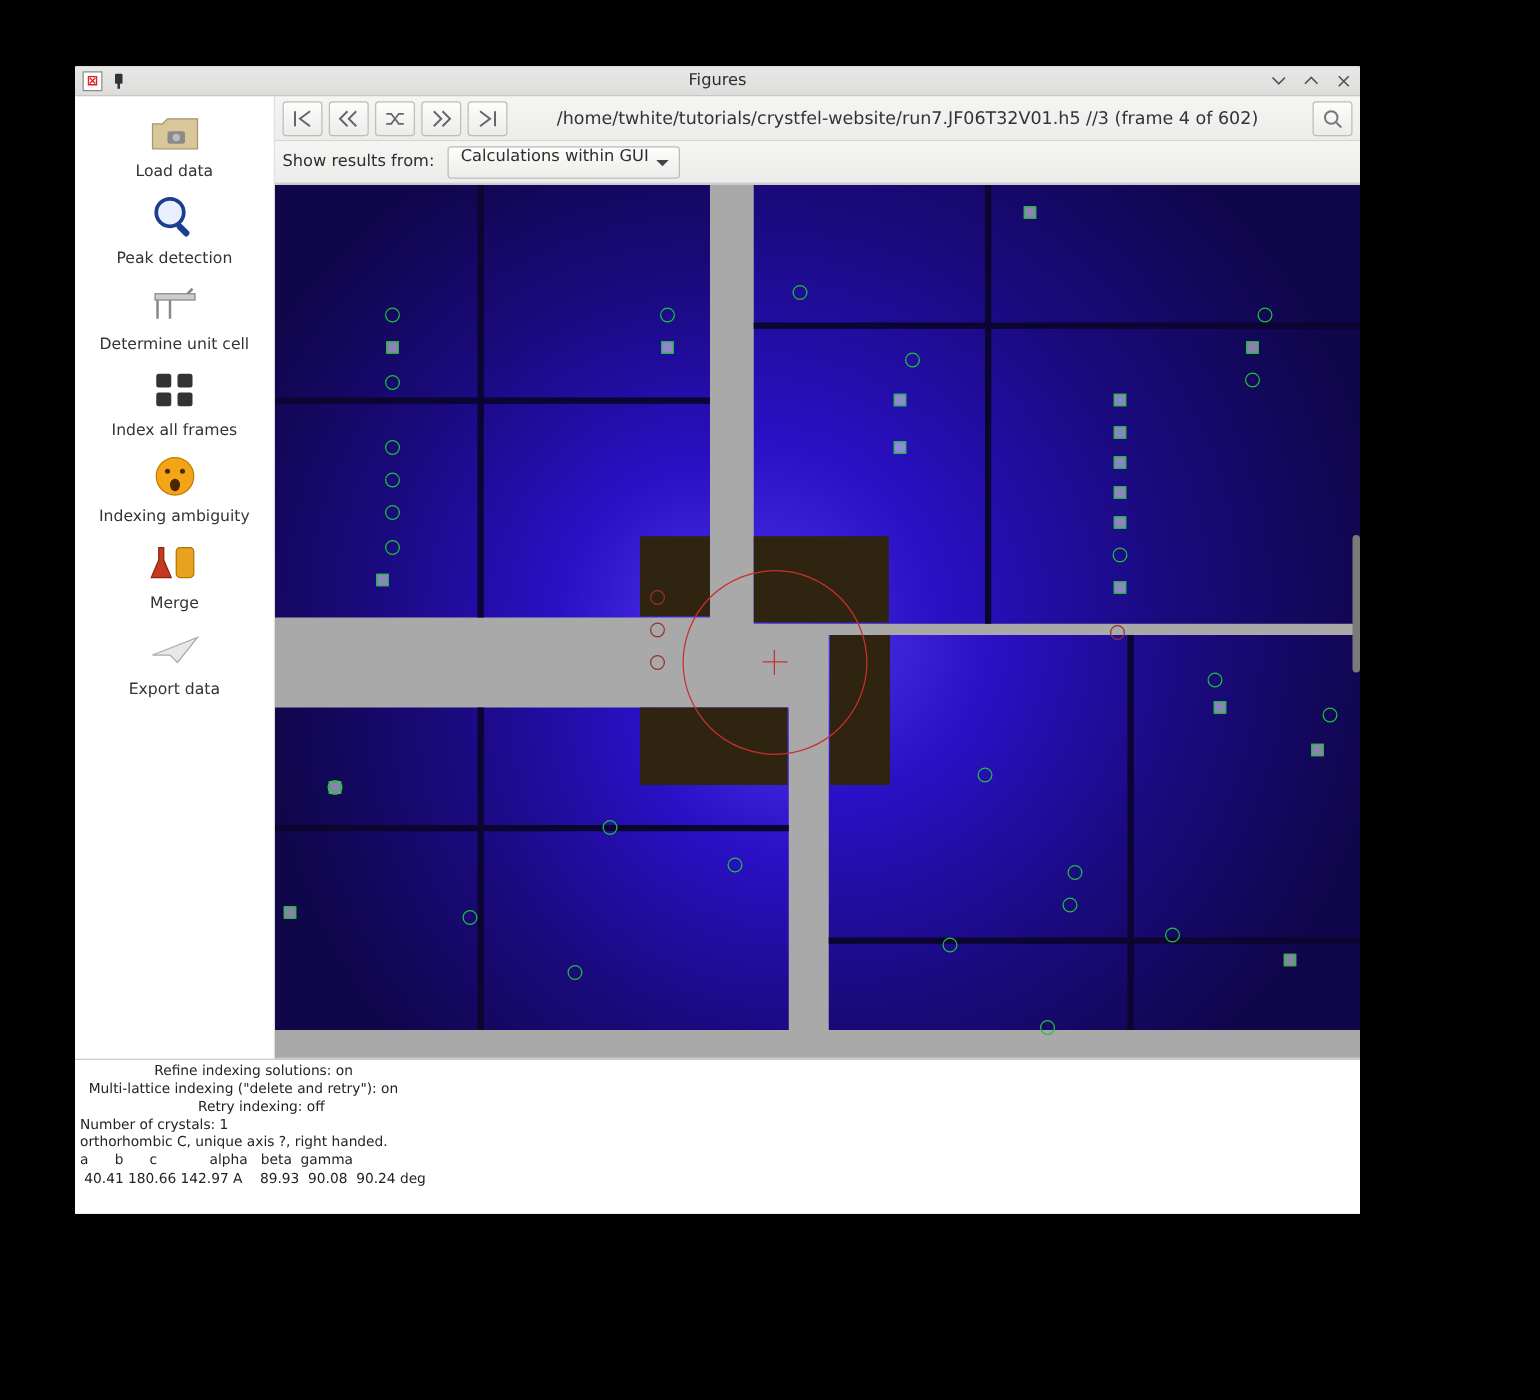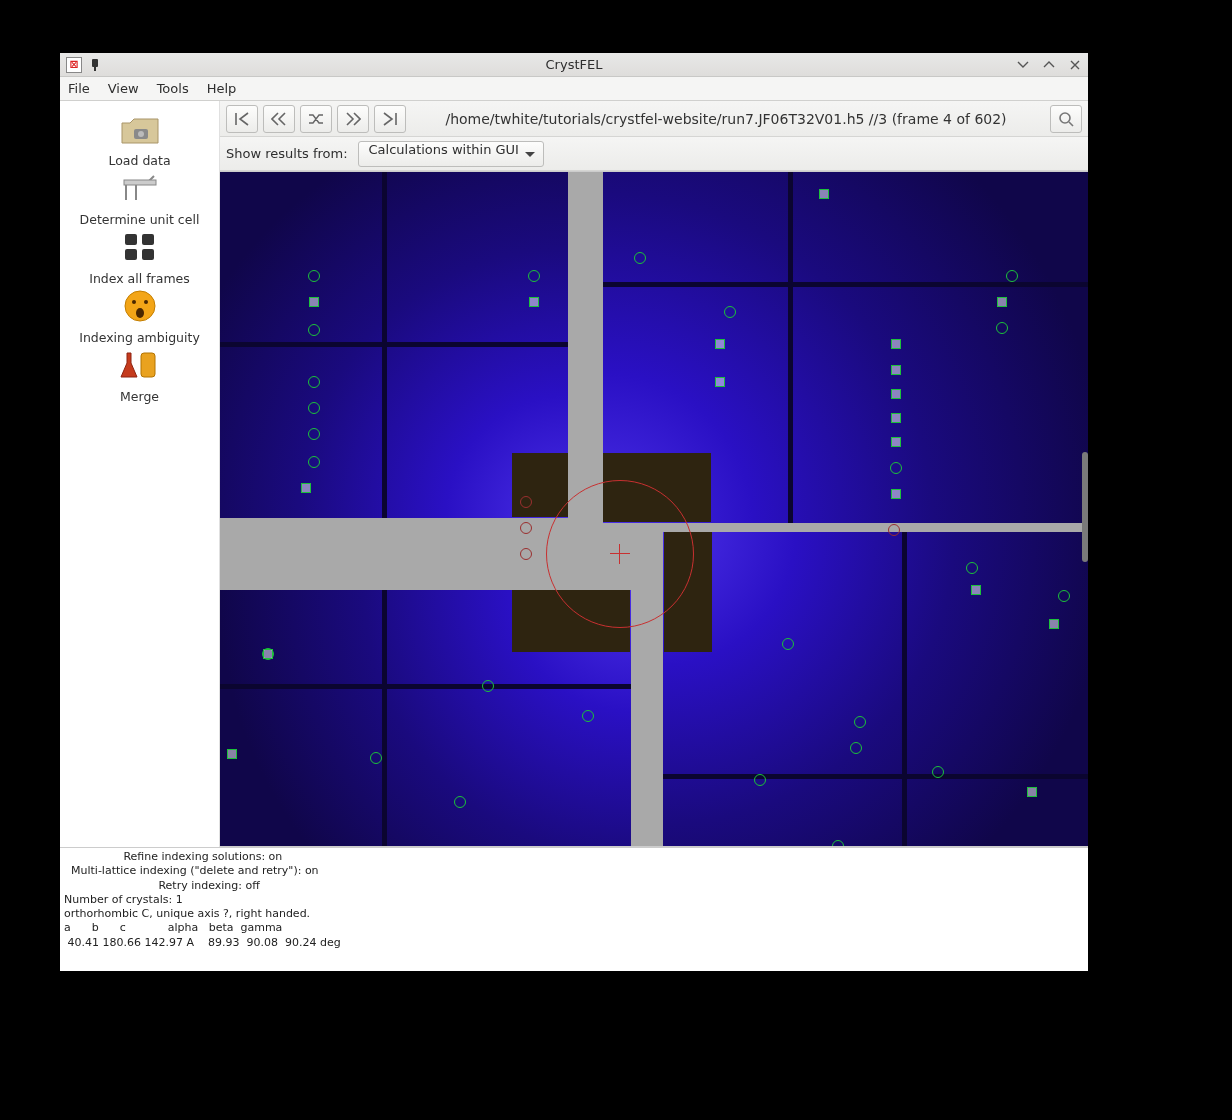--- a/index.html
+++ b/index.html
@@ -45,21 +45,21 @@
   .pinicon { width:14px;height:14px;display:inline-block;position:relative;}
   .pinicon::before{content:"";position:absolute;width:6px;height:8px;background:#333;left:4px;top:1px;border-radius:1px;}
   .pinicon::after{content:"";position:absolute;width:2px;height:5px;background:#333;left:6px;top:8px;}
   .winbtn { width:14px;height:14px;display:flex;align-items:center;justify-content:center;cursor:pointer;}
   .menubar {
     height: 24px; background:#f5f5f4; border-bottom:1px solid #d0d0ce;
     display:flex; align-items:center; padding:0 8px; gap:18px; font-size:13px;
   }
   .menubar span{cursor:pointer;}
   .content-row{display:flex; flex:1; min-height:0;}
-  .sidebar{ width:160px; background:#fff; padding:8px 0 0 0; display:flex; flex-direction:column; align-items:flex-end; border-right:1px solid #e0e0e0;}
+  .sidebar{ width:160px; background:#fff; padding:8px 0 0 0; display:flex; flex-direction:column; align-items:flex-end; gap:10px; border-right:1px solid #e0e0e0;}
   .sbitem{display:flex;flex-direction:column;align-items:center;gap:4px;cursor:pointer; width:100%;}
   .sbitem .lbl{font-size:12.5px;color:#333;}
   .sbicon{width:44px;height:40px;display:flex;align-items:center;justify-content:center;}
   .main{flex:1;display:flex;flex-direction:column;min-width:0;}
   .toolbar{
     height:36px;background:linear-gradient(#f5f5f4,#ececea);border-bottom:1px solid #d5d5d3;
     display:flex;align-items:center;padding:0 6px;gap:5px;
   }
   .tbtn{
     width:32px;height:28px;background:linear-gradient(#fdfdfc,#ececea);
@@ -101,59 +101,62 @@
 </head>
 <body>
 
 <div class="window">
 
   <div class="titlebar">
     <div class="left">
       <span class="appicon">⊠</span>
       <span class="pinicon"></span>
     </div>
-    <div class="title">CrystFEL</div>
+    <div class="title">Figures</div>
     <div class="right">
       <span class="winbtn">
           <svg width="12" height="12">
             <path d="M1 7 L6 2 L11 7" stroke="#555" stroke-width="1.4" fill="none" transform="rotate(180 6 5)"></path>
           </svg>
         </span>
       <span class="winbtn">
           <svg width="12" height="12">
             <path d="M1 8 L6 3 L11 8" stroke="#555" stroke-width="1.4" fill="none"></path>
           </svg>
         </span>
       <span class="winbtn">
           <svg width="12" height="12">
             <path d="M2 2 L10 10 M10 2 L2 10" stroke="#555" stroke-width="1.4"></path>
           </svg>
         </span>
     </div>
   </div>
 
-  <div class="menubar">
-    <span>File</span>
-    <span>View</span>
-    <span>Tools</span>
-    <span>Help</span>
-  </div>
 
   <div class="content-row">
 
     <div class="sidebar">
       <div class="sbitem">
         <div class="sbicon">
           <svg width="44" height="36">
               <path d="M4 12 L12 12 L16 8 L40 8 L40 32 L4 32 Z" fill="#d7c79a" stroke="#a99569"></path>
               <rect x="16" y="18" width="14" height="10" rx="2" fill="#8a8a8a"></rect>
               <circle cx="23" cy="23" r="3" fill="#bbb"></circle>
             </svg>
         </div>
         <div class="lbl">Load data</div>
+      </div>
+      <div class="sbitem">
+        <div class="sbicon">
+          <svg width="40" height="40">
+              <circle cx="16" cy="16" r="11" fill="#e8f0ff" stroke="#1b3f8f" stroke-width="3"></circle>
+              <rect x="24" y="24" width="12" height="5" rx="2" transform="rotate(45 24 24)" fill="#1b3f8f"></rect>
+            </svg>
+        </div>
+        <div class="lbl">Peak detection</div>
       </div>
       <div class="sbitem">
         <div class="sbicon">
           <svg width="40" height="36">
               <path d="M6 14 L34 14 M6 14 L6 30 M16 14 L16 30 M26 14 L34 6" stroke="#888" stroke-width="2" fill="none"></path>
               <rect x="4" y="10" width="32" height="5" fill="#ccc" stroke="#888"></rect>
             </svg>
         </div>
         <div class="lbl">Determine unit cell</div>
       </div>
@@ -180,20 +183,28 @@
         <div class="lbl">Indexing ambiguity</div>
       </div>
       <div class="sbitem">
         <div class="sbicon">
           <svg width="42" height="36">
               <path d="M8 6 L8 16 L2 30 L18 30 L12 16 L12 6 Z" fill="#c53b1d" stroke="#8e2310"></path>
               <rect x="22" y="6" width="14" height="24" rx="3" fill="#e9a21f" stroke="#b47400"></rect>
             </svg>
         </div>
         <div class="lbl">Merge</div>
+      </div>
+      <div class="sbitem">
+        <div class="sbicon">
+          <svg width="44" height="30">
+              <path d="M4 20 L40 6 L24 26 L18 20 L4 20 Z" fill="#e8e8e8" stroke="#aaa"></path>
+            </svg>
+        </div>
+        <div class="lbl">Export data</div>
       </div>
     </div>
 
     <div class="main">
       <div class="toolbar">
         <div class="tbtn">
             <svg width="16" height="14">
               <path d="M2 1v12M14 1L6 7l8 6" fill="none" stroke="#666" stroke-width="1.6"></path>
             </svg>
           </div>

